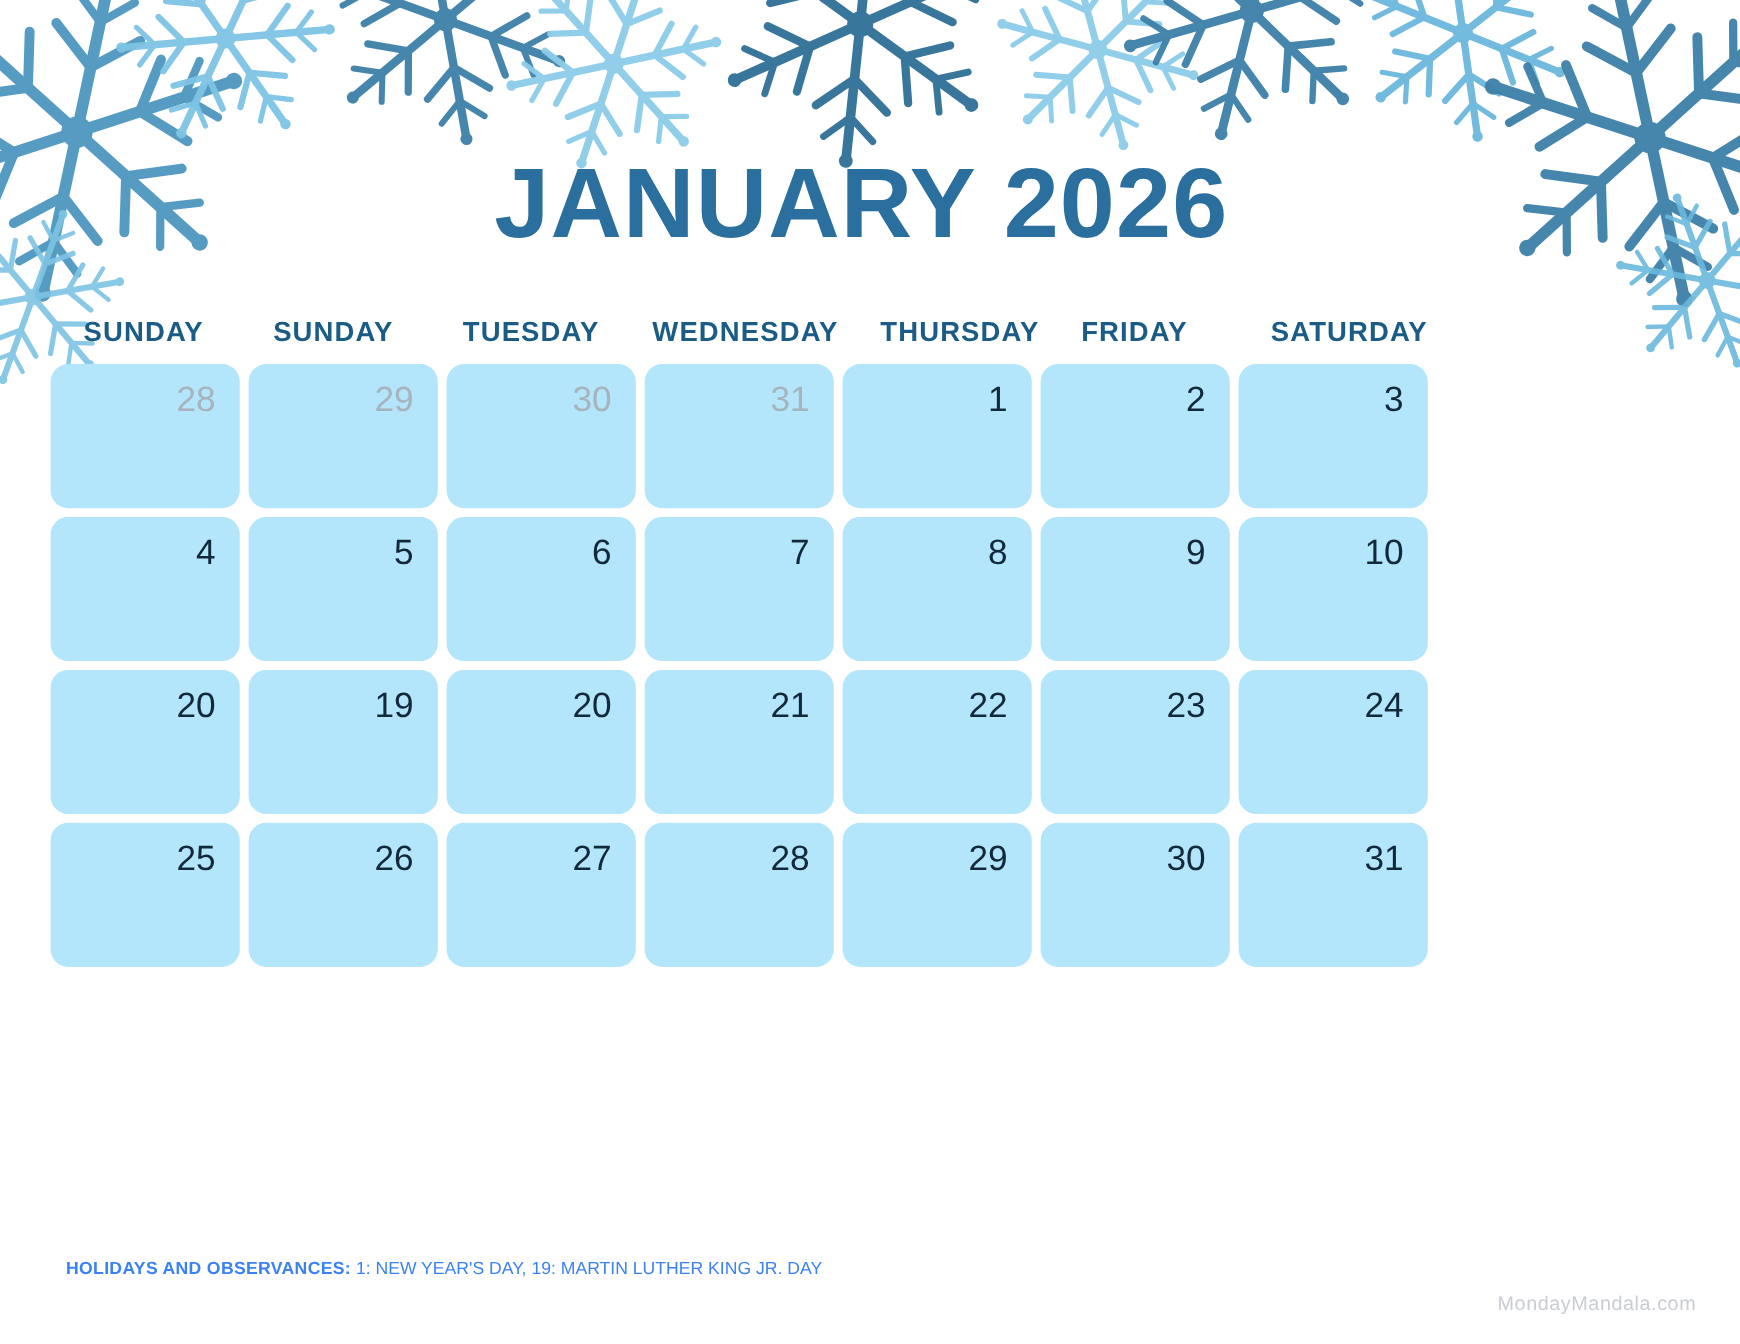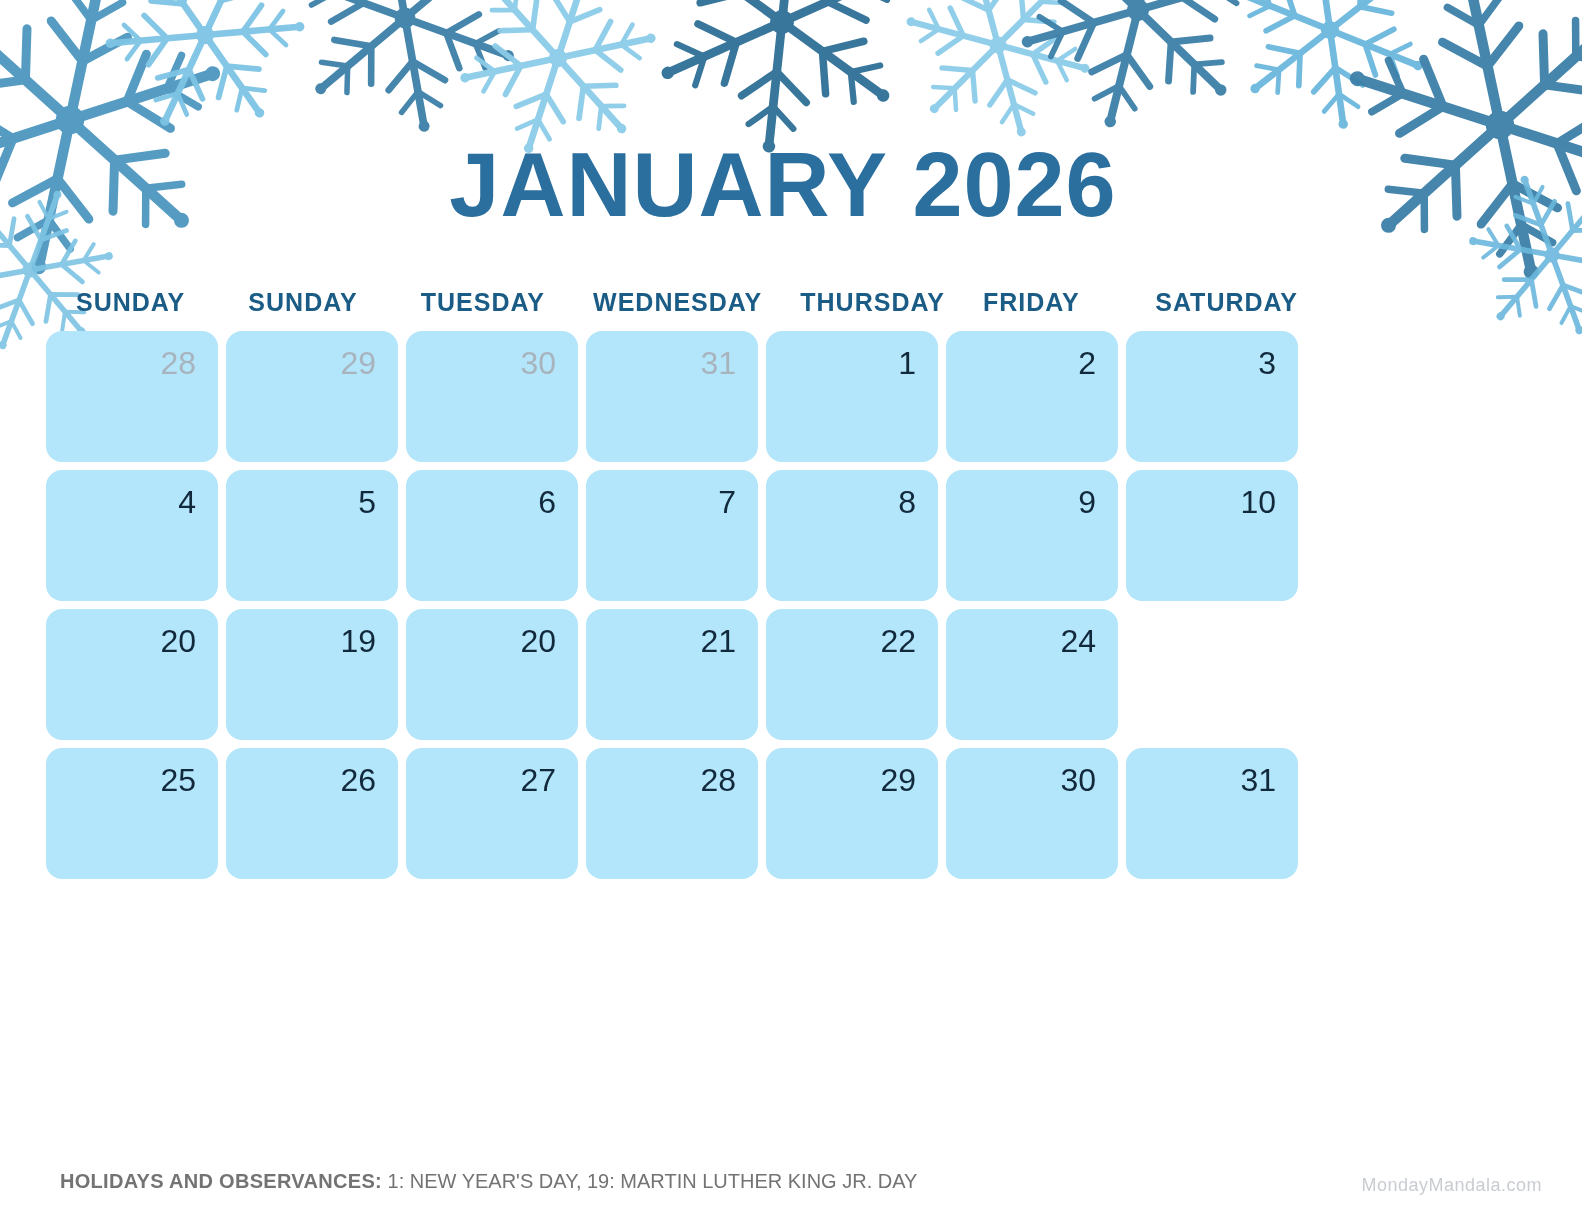--- a/index.html
+++ b/index.html
@@ -84,25 +84,24 @@
     font-family: "Liberation Sans", sans-serif;
     text-align: right;
   }
   .day-cell.other .day-num { color: #a8b4bd; }
 
   
   .holidays {
     position: absolute;
     left: 60px;
     top: 1145px;
-    font-size: 20px;
-    color: #737373;
+    font-size: 16px;
+    color: #3b82f6;
     z-index: 3;
     white-space: nowrap;
-    margin-top: 25px;
   }
   .holidays .lbl {
     font-weight: bold;
     letter-spacing: .3px;
   }
   .watermark {
     position: absolute;
     right: 40px;
     top: 1175px;
     font-size: 18px;
@@ -283,20 +282,23 @@
     <div class="day-cell">
         <span class="day-num">20</span>
       </div>
     <div class="day-cell">
         <span class="day-num">21</span>
       </div>
     <div class="day-cell">
         <span class="day-num">22</span>
       </div>
     <div class="day-cell">
+        <span class="day-num">23</span>
+      </div>
+    <div class="day-cell">
         <span class="day-num">24</span>
       </div>
   </div>
 
   <div class="week">
     <div class="day-cell">
         <span class="day-num">25</span>
       </div>
     <div class="day-cell">
         <span class="day-num">26</span>

